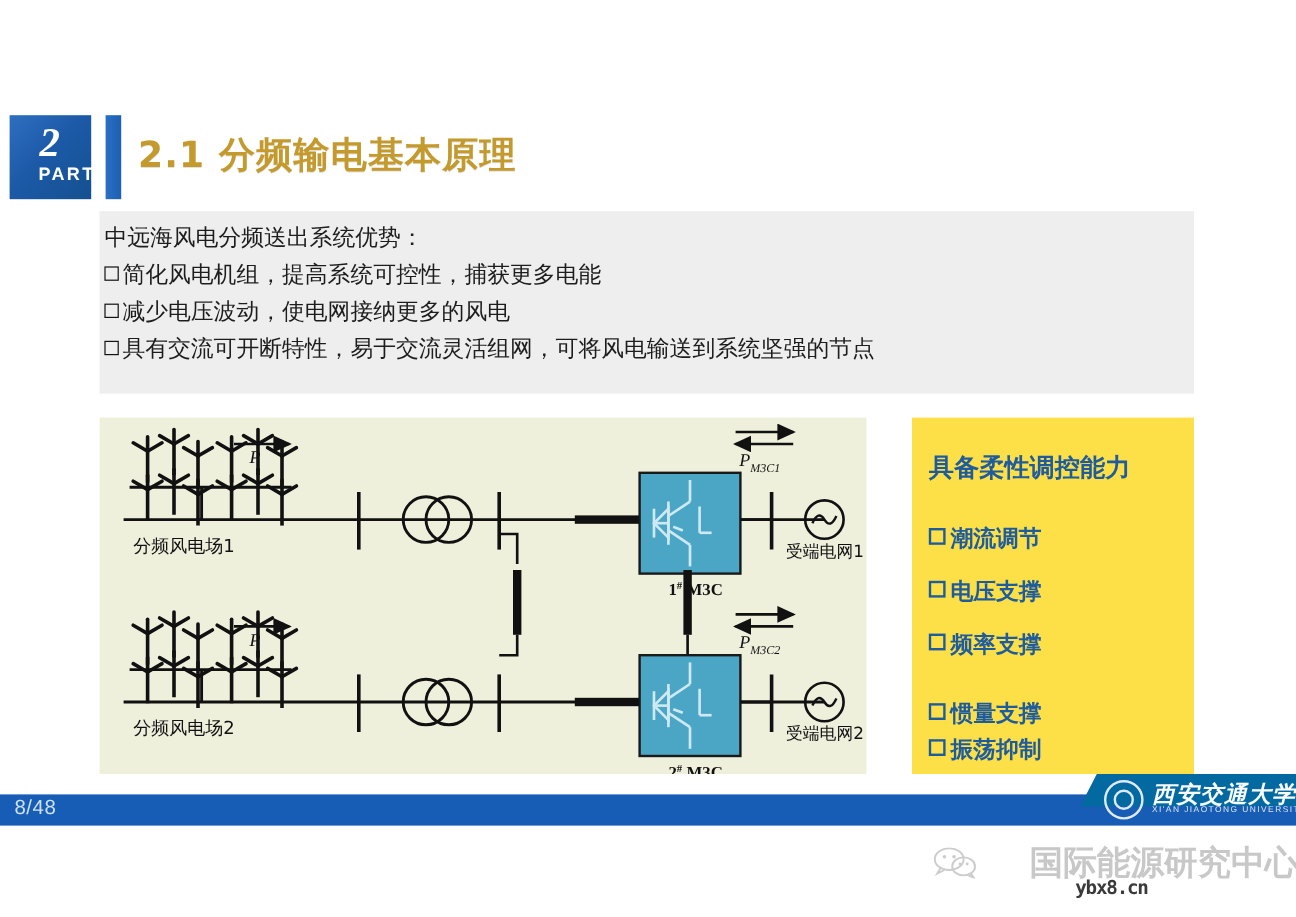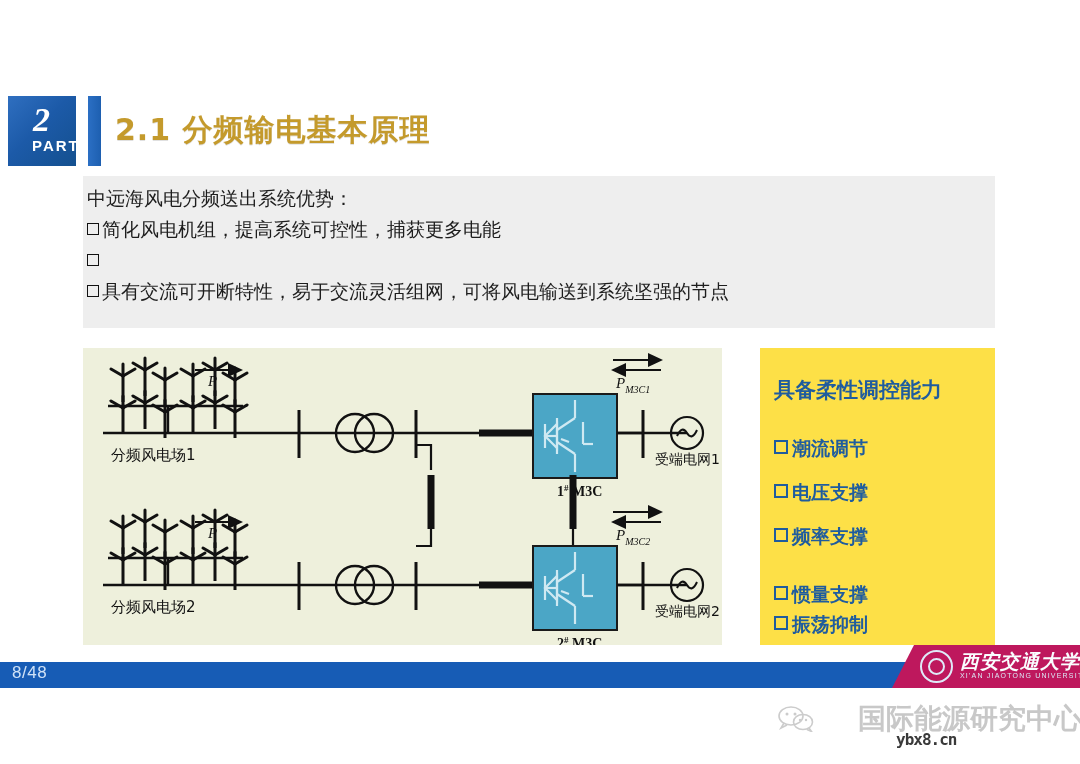--- a/index.html
+++ b/index.html
@@ -84,22 +84,22 @@
   
   #footer-bar{
     position:absolute;left:0;top:662px;width:1080px;height:26px;
     background:#175cb5;
   }
   #page-num{
     position:absolute;left:12px;top:663px;font-size:17px;color:#cfe2f7;
     letter-spacing:.5px;
   }
   #uni-ribbon{
-    position:absolute;left:892px;top:645px;width:188px;height:43px;
-    background:#be185d;
+    position:absolute;left:892px;top:645px;width:188px;height:27px;
+    background:#0369a1;
     clip-path:polygon(22px 0,188px 0,188px 43px,0 43px);
     color:#ffffff;
   }
   #uni-logo-circle{
     position:absolute;left:28px;top:5px;width:33px;height:33px;border-radius:50%;
     border:2px solid #dfeaf8;box-sizing:border-box;
   }
   #uni-logo-circle::after{
     content:"";position:absolute;left:6px;top:6px;width:17px;height:17px;
     border-radius:50%;border:2px solid #dfeaf8;box-sizing:border-box;
@@ -147,21 +147,21 @@
 </div>
 
 <div id="adv-box">
   <div class="adv-line">中远海风电分频送出系统优势：</div>
 
   <div class="adv-line">
     <span class="sq"></span><span>简化风电机组，提高系统可控性，捕获更多电能</span>
   </div>
 
   <div class="adv-line">
-    <span class="sq"></span>
+    <span class="sq"></span><span>减少电压波动，使电网接纳更多的风电</span>
   </div>
 
   <div class="adv-line">
     <span class="sq"></span><span>具有交流可开断特性，易于交流灵活组网，可将风电输送到系统坚强的节点</span>
   </div>
 </div>
 
 <div id="diagram">
 <svg width="639" height="297" viewBox="0 0 639 297" xmlns="http://www.w3.org/2000/svg">
   <defs>

